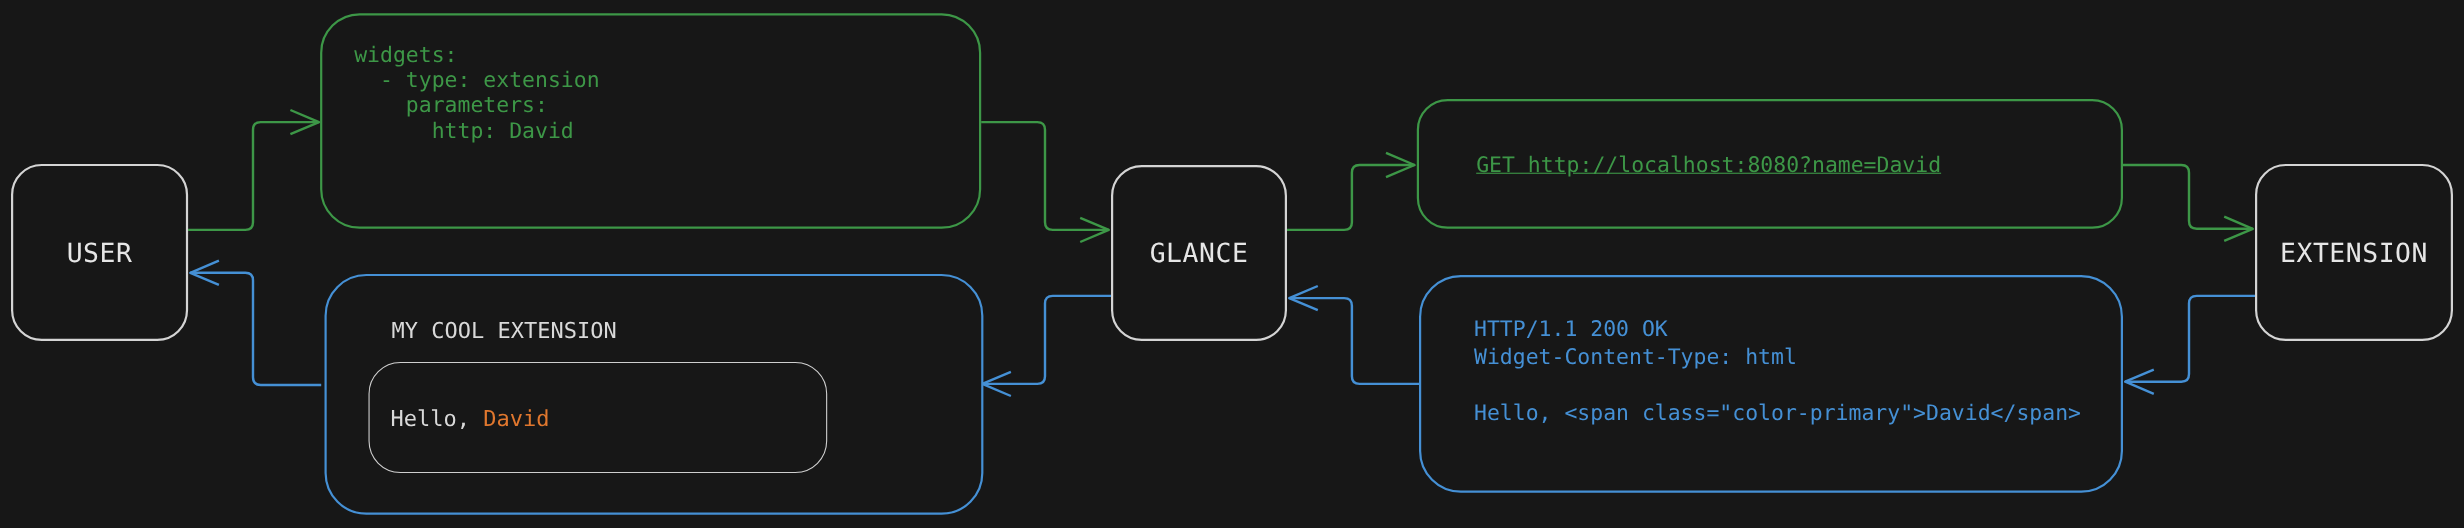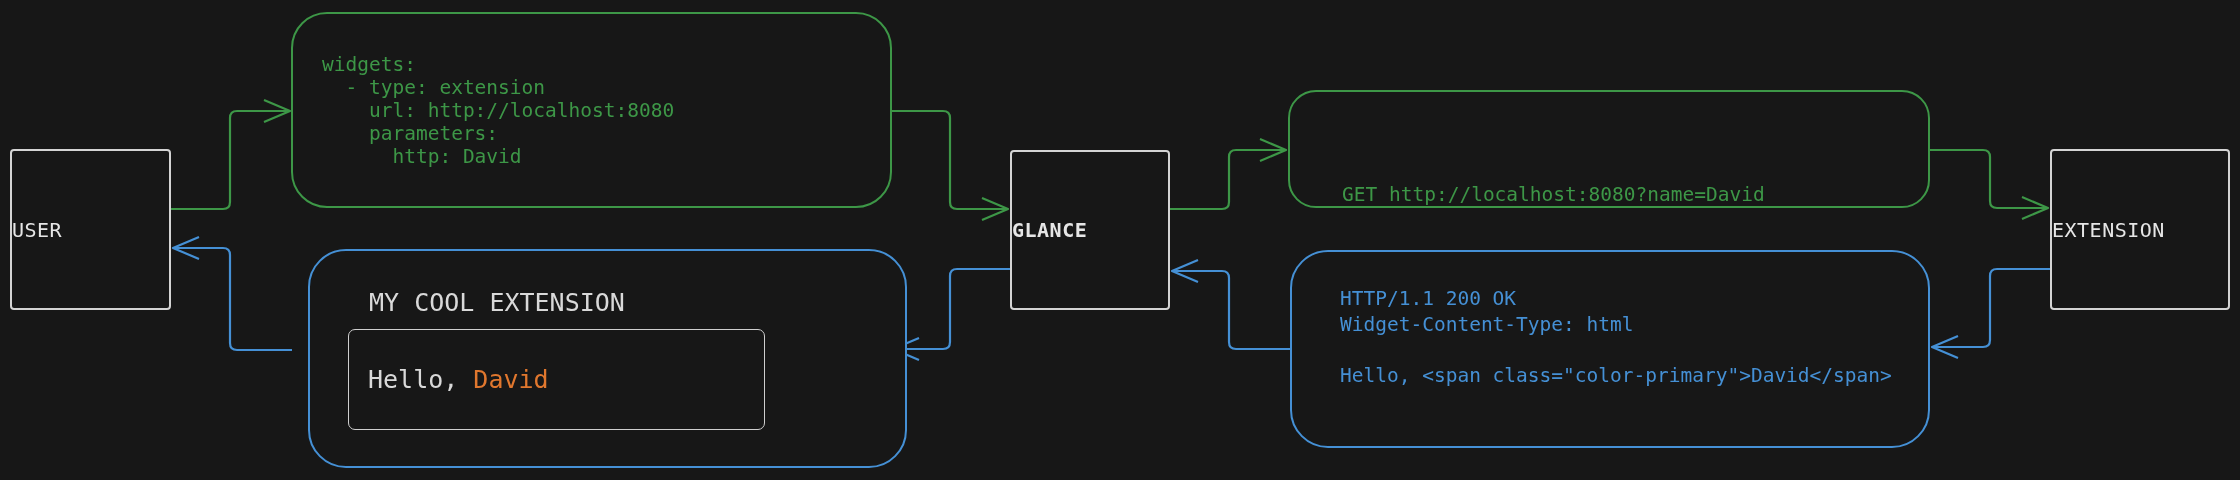--- a/index.html
+++ b/index.html
@@ -19,57 +19,57 @@
     font-family:"DejaVu Sans Mono","Liberation Mono",monospace;
     overflow:hidden;
   }
   .wires{position:absolute;left:0;top:0;width:2240px;height:480px;}
   .wire path{fill:none;stroke-width:2.2px;stroke-linejoin:round;}
   .wire.green path{stroke:var(--green);}
   .wire.blue path{stroke:var(--blue);}
   .box{position:absolute;box-sizing:border-box;background:var(--background);}
   .node{
     border:2px solid var(--node-border);
-    border-radius:4px;
-    display:flex;align-items:center;
-    color:#e6e6e6;font-size:20px;letter-spacing:.5px;
+    border-radius:28px;
+    display:flex;align-items:center;justify-content:center;
+    color:#e6e6e6;font-size:24px;letter-spacing:.5px;
   }
   #user-node{left:10px;top:149px;width:161px;height:161px;}
-  #glance-node{left:1010px;top:150px;width:160px;height:160px;font-weight:bold;}
+  #glance-node{left:1010px;top:150px;width:160px;height:160px;}
   #extension-node{left:2050px;top:149px;width:180px;height:161px;}
   #config-box{
     left:291px;top:12px;width:601px;height:196px;
     border:2px solid var(--green);border-radius:36px;
     color:var(--green);font-size:19.5px;
-    padding:39px 0 0 29px;
+    padding:24px 0 0 29px;
   }
   .code-line{white-space:pre;line-height:23px;min-height:23px;}
   #request-box{
     left:1288px;top:90px;width:642px;height:118px;
     border:2px solid var(--green);border-radius:28px;
-    display:flex;align-items:flex-end;
+    display:flex;align-items:center;
     color:var(--green);font-size:19.5px;
-    padding-left:52px;white-space:pre;
+    padding-left:52px;white-space:pre;text-decoration:underline;
   }
   #response-box{
     left:1290px;top:250px;width:640px;height:198px;
     border:2px solid var(--blue);border-radius:38px;
     color:var(--blue);font-size:19.5px;
     padding:34px 0 0 48px;
   }
   #response-box .code-line{line-height:25.5px;min-height:25.5px;}
   #widget-box{
-    left:308px;top:249px;width:599px;height:219px;
+    left:295px;top:249px;width:599px;height:219px;
     border:2px solid var(--blue);border-radius:38px;
-    color:var(--text-light);font-size:25px;
+    color:var(--text-light);font-size:20px;
   }
   #widget-title{position:absolute;left:59px;top:37px;white-space:pre;}
   #widget-inner-box{
     position:absolute;left:38px;top:78px;width:417px;height:101px;
-    border:1.5px solid var(--inner-border);border-radius:7px;
+    border:1.5px solid var(--inner-border);border-radius:29px;
     box-sizing:border-box;
     display:flex;align-items:center;padding-left:19px;white-space:pre;
   }
   #greeting-name{color:var(--orange);}
 </style>
 </head>
 <body>
 
 <div class="canvas">
 
@@ -108,21 +108,20 @@
     </g>
   </svg>
 
   <div class="box node" id="user-node">
     <span>USER</span>
   </div>
 
   <div class="box" id="config-box">
     <div class="code-line">widgets:</div>
     <div class="code-line">  - type: extension</div>
-    <div class="code-line">    url: http://localhost:8080</div>
     <div class="code-line">    parameters:</div>
     <div class="code-line">      http: David</div>
   </div>
 
   <div class="box" id="widget-box">
     <div id="widget-title">MY COOL EXTENSION</div>
     <div id="widget-inner-box">
       <span>Hello, </span><span id="greeting-name">David</span>
     </div>
   </div>

